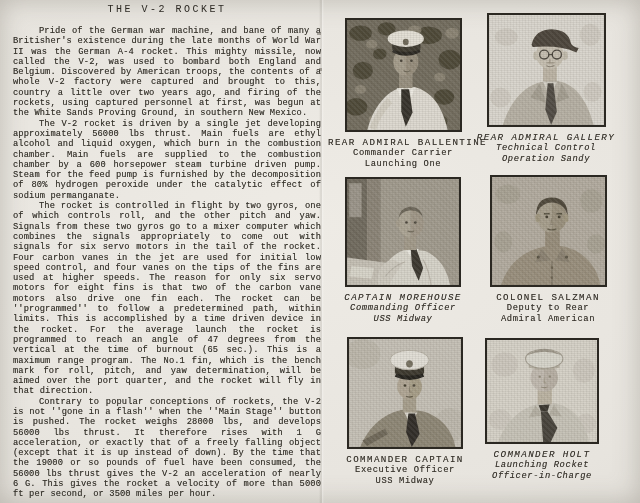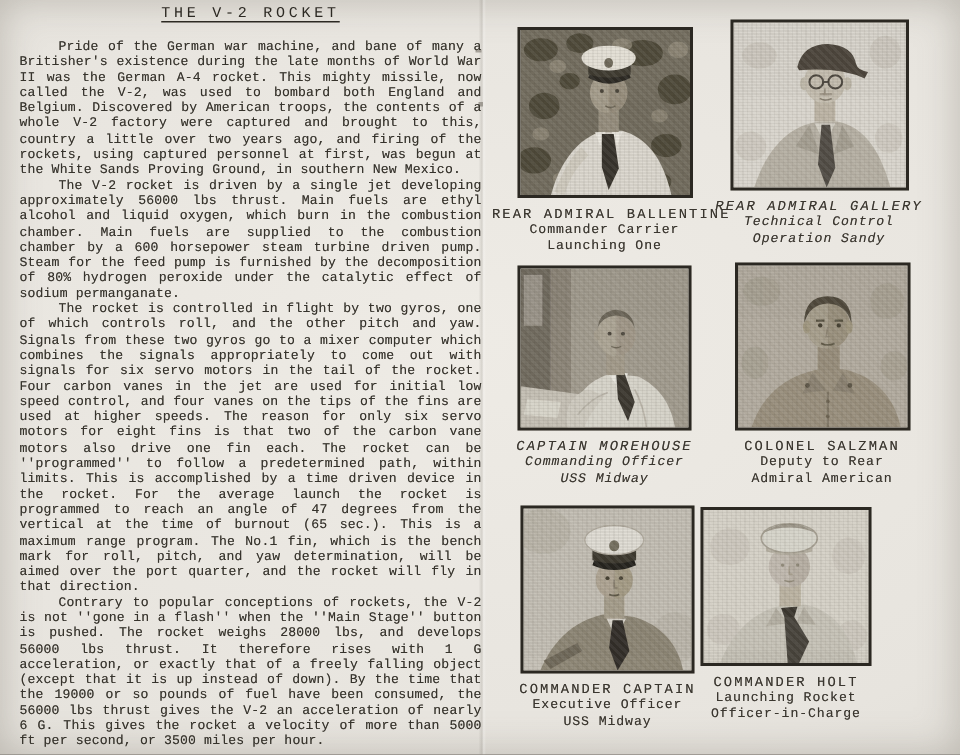--- a/index.html
+++ b/index.html
@@ -11,21 +11,21 @@
   
   .fold{position:absolute;left:319px;top:0;width:5px;height:503px;
     background:linear-gradient(90deg,rgba(90,85,75,0) 0%,rgba(90,85,75,.16) 45%,rgba(255,255,255,.25) 70%,rgba(90,85,75,0) 100%);}
   .tick{position:absolute;background:#6f6a60;opacity:.55;}
   .tick.t1{left:317px;top:33px;width:4px;height:2px;}
   .tick.t2{left:319px;top:68px;width:3px;height:3px;}
   
   .article{position:absolute;left:13px;top:4px;width:308px;}
   .title{margin:0 0 11px 0;text-align:center;font-size:10px;font-weight:normal;
     letter-spacing:2.5px;color:#2c2923;}
-  .title span{text-decoration:underline;text-underline-offset:3px;text-decoration-thickness:1px;}
+  .title span{text-underline-offset:3px;text-decoration-thickness:1px;}
   .para{margin:0;font-size:8.75px;line-height:10.3px;text-align:justify;
     text-indent:26px;letter-spacing:.1px;color:#36332c;
     text-shadow:0 0 .4px rgba(54,51,44,.55);}
   
   figure{margin:0;position:absolute;width:150px;}
   .photo{position:relative;margin:0 auto;border:2px solid #2b2822;background:#cfcabf;
     box-sizing:border-box;overflow:hidden;}
   .photo svg{position:absolute;inset:0;width:100%;height:100%;filter:blur(.35px) contrast(.96);}
   .photo::after{content:"";position:absolute;inset:0;pointer-events:none;
     background:
@@ -34,21 +34,21 @@
       repeating-linear-gradient(45deg, rgba(255,255,255,.06) 0 2px, rgba(0,0,0,0) 2px 4px);}
   figcaption{margin-top:5px;text-align:center;color:#3a362f;
     text-shadow:0 0 .4px rgba(58,54,47,.6);}
   .cap-name{font-size:9.2px;letter-spacing:1.4px;line-height:11px;white-space:nowrap;}
   .cap-role{font-size:8.8px;letter-spacing:.6px;line-height:11px;white-space:nowrap;}
   .c1{left:328px;top:18px;}  .c1 .photo{width:117px;height:114px;}
   .c2{left:471px;top:13px;font-style:italic;}  .c2 .photo{width:119px;height:114px;}
   .c3{left:328px;top:177px;font-style:italic;} .c3 .photo{width:116px;height:110px;}
   .c4{left:473px;top:175px;} .c4 .photo{width:117px;height:112px;}
   .c5{left:330px;top:337px;} .c5 .photo{width:116px;height:112px;}
-  .c6{left:449px;top:338px;} .c6 .photo{width:114px;height:106px;}
+  .c6{left:467px;top:338px;font-style:italic;} .c6 .photo{width:114px;height:106px;}
 </style>
 </head>
 <body>
 
 <div class="page">
   <div class="fold"></div>
   <div class="tick t1"></div>
   <div class="tick t2"></div>
 
   <section class="article">

